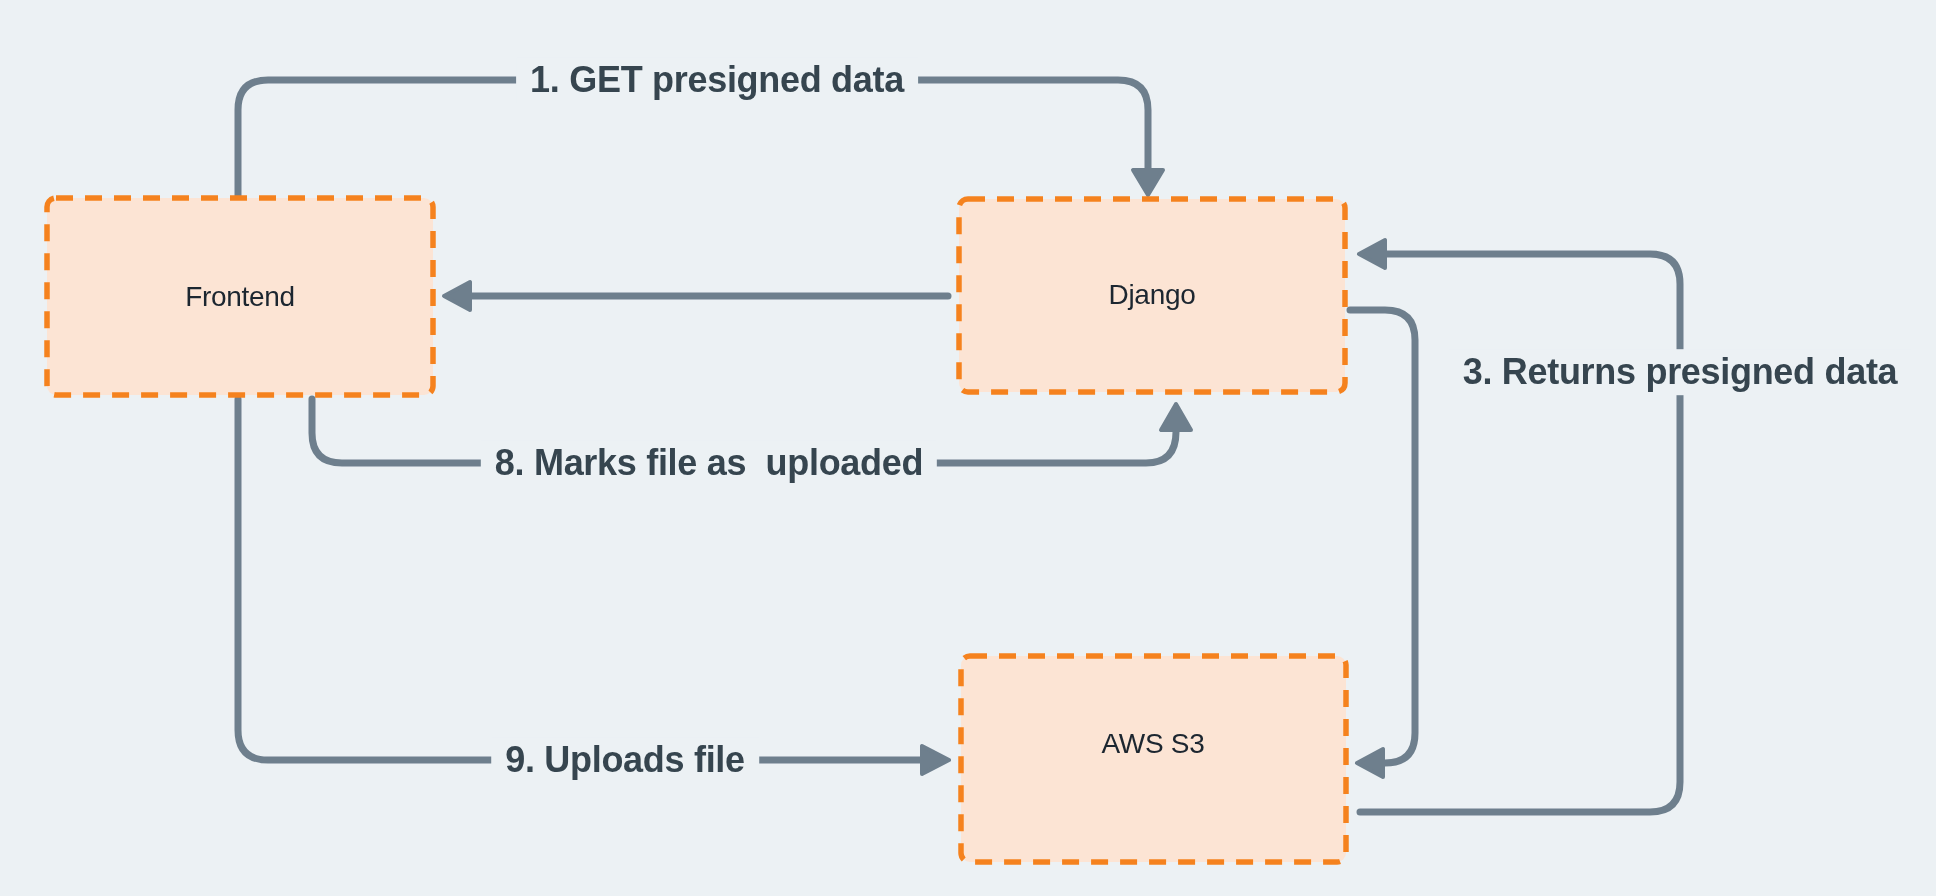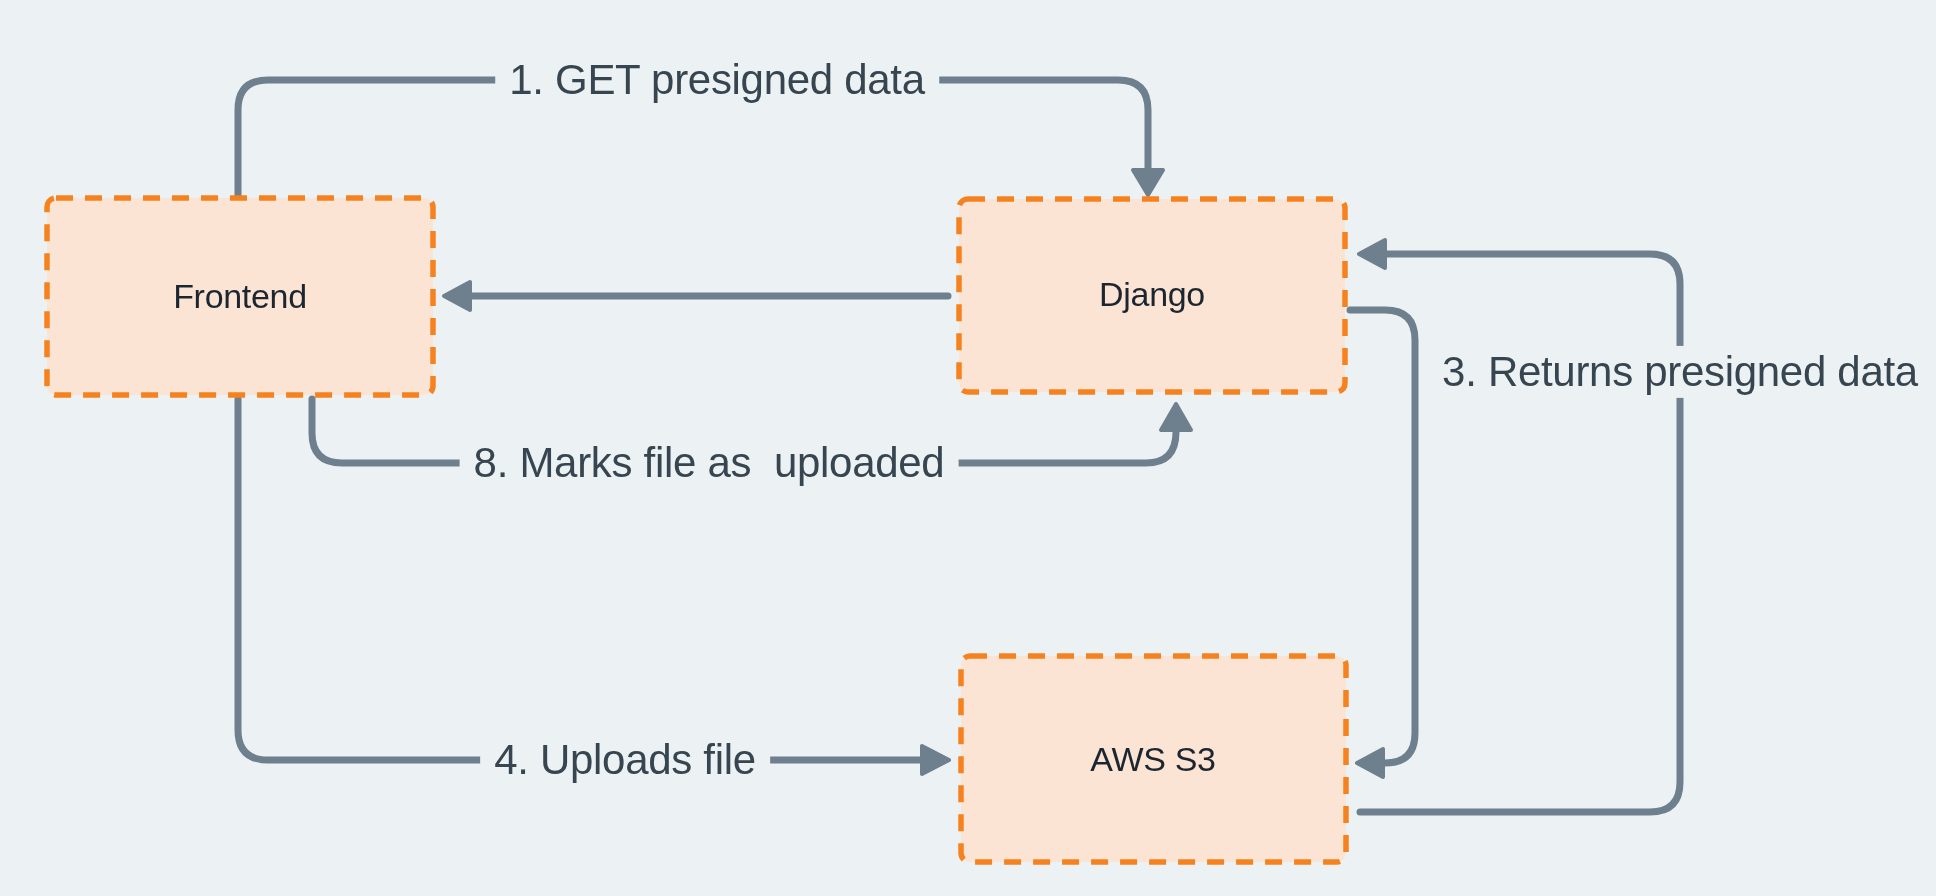--- a/index.html
+++ b/index.html
@@ -40,26 +40,27 @@
   }
   .label{
     position:absolute;
     transform:translate(-50%,-50%);
     white-space:pre;
     line-height:1.1;
   }
   .flow-label{
     background:var(--bg);
     padding:3px 14px;
-    font-size:42px;
+    font-size:36px;
     letter-spacing:-0.3px;
     color:var(--label-text);
+    font-weight:bold;
   }
   .node-label{
-    font-size:34px;
+    font-size:28px;
     letter-spacing:-0.3px;
     color:var(--node-text);
   }
 </style>
 </head>
 <body>
 
 <div class="stage">
 
   <svg width="1936" height="896" viewBox="0 0 1936 896">
@@ -87,20 +88,20 @@
 
     <g>
       <rect class="node-box" x="47" y="198" width="386" height="197" rx="9"></rect>
       <rect class="node-box" x="959" y="199" width="386" height="193" rx="9"></rect>
       <rect class="node-box" x="961" y="656" width="385" height="206" rx="9"></rect>
     </g>
   </svg>
 
   <div class="label node-label" style="left:240px;top:297px;">Frontend</div>
   <div class="label node-label" style="left:1152px;top:295px;">Django</div>
-  <div class="label node-label" style="left:1153px;top:760px;">AWS S3</div>
+  <div class="label node-label" style="left:1153px;top:744px;">AWS S3</div>
 
   <div class="label flow-label" style="left:717px;top:80px;">1. GET presigned data</div>
   <div class="label flow-label" style="left:1680px;top:372px;">3. Returns presigned data</div>
-  <div class="label flow-label" style="left:625px;top:760px;">4. Uploads file</div>
+  <div class="label flow-label" style="left:625px;top:760px;">9. Uploads file</div>
   <div class="label flow-label" style="left:709px;top:463px;">8. Marks file as  uploaded</div>
 
 </div>
 
 </body></html>

